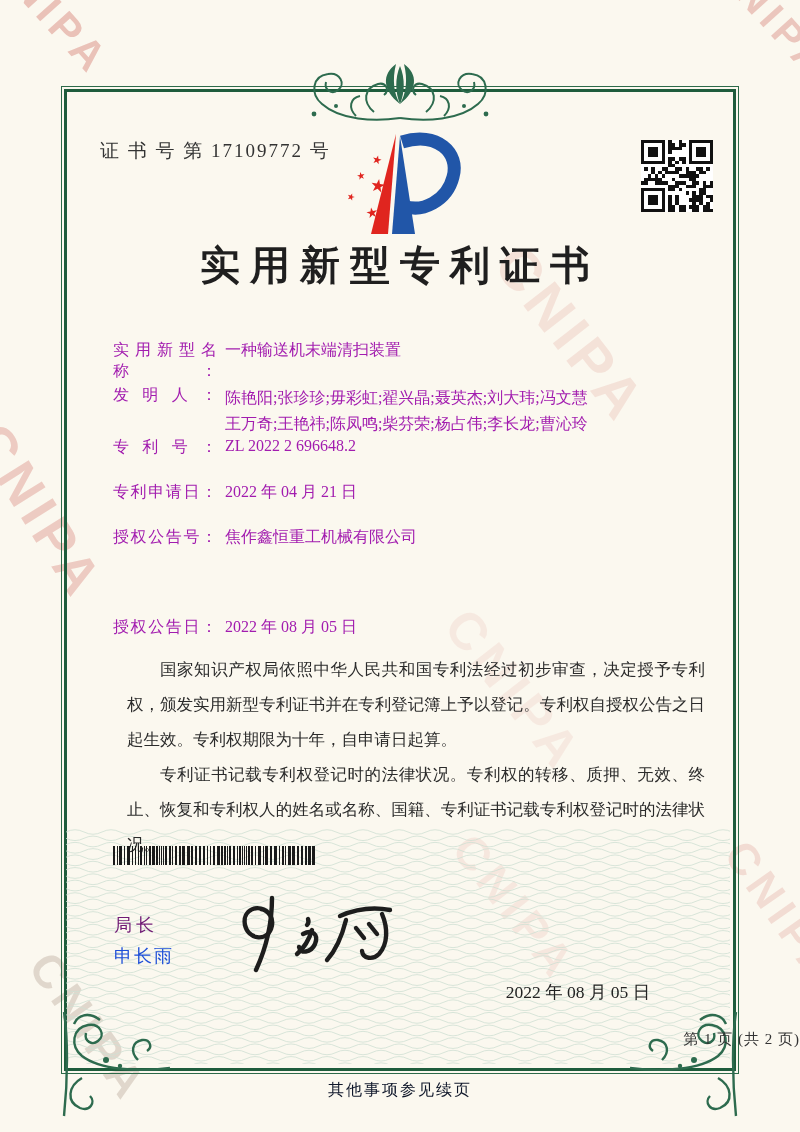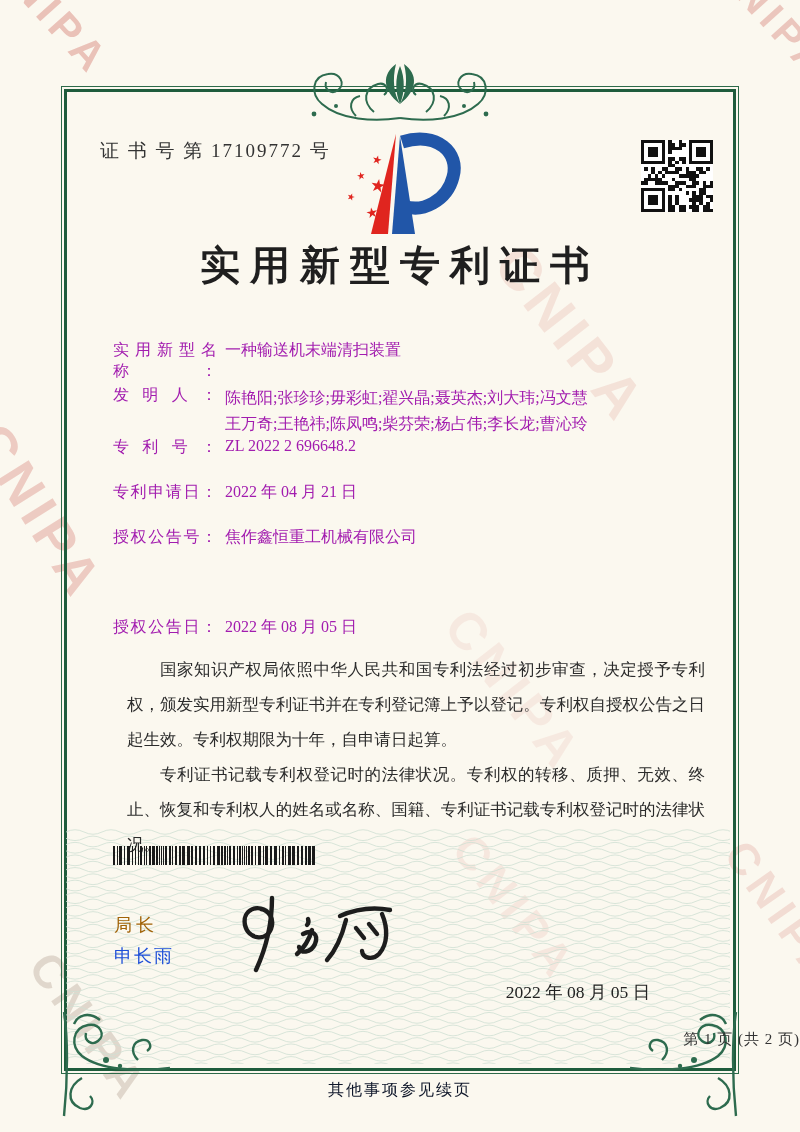--- a/index.html
+++ b/index.html
@@ -35,21 +35,21 @@
   .flabel{display:inline-block;width:104px;text-align:justify;text-align-last:justify;
           vertical-align:top;}
   .fvalue{display:inline-block;margin-left:8px;vertical-align:top;}
   .fvalue .l2{display:block;}
   .fpair2{position:absolute;left:297px;top:0;white-space:nowrap;}
 
   .paras{left:127px;top:652px;width:578px;font-size:16.5px;line-height:35px;text-align:justify;}
   .paras p{margin:0;text-indent:2em;}
 
   .barcode{left:113px;top:846px;}
-  .sig-title{left:114px;top:913px;font-size:18px;letter-spacing:4px;color:#a16207;}
+  .sig-title{left:114px;top:913px;font-size:18px;letter-spacing:4px;color:#701a75;}
   .sig-name{left:114px;top:944px;font-size:18px;letter-spacing:2px;color:#1d4ed8;}
   .sig-script{left:228px;top:892px;}
   .issue-date{left:488px;top:980px;width:180px;text-align:center;font-size:17.5px;color:#222;}
   .page-info{left:0;right:0;top:1030px;text-align:right;font-size:15px;color:#333;letter-spacing:1px;}
   .footer-note{left:0;right:0;top:1080px;text-align:center;font-size:16px;color:#0f172a;letter-spacing:2px;}
 </style>
 </head>
 <body>
 
 <div class="page">

